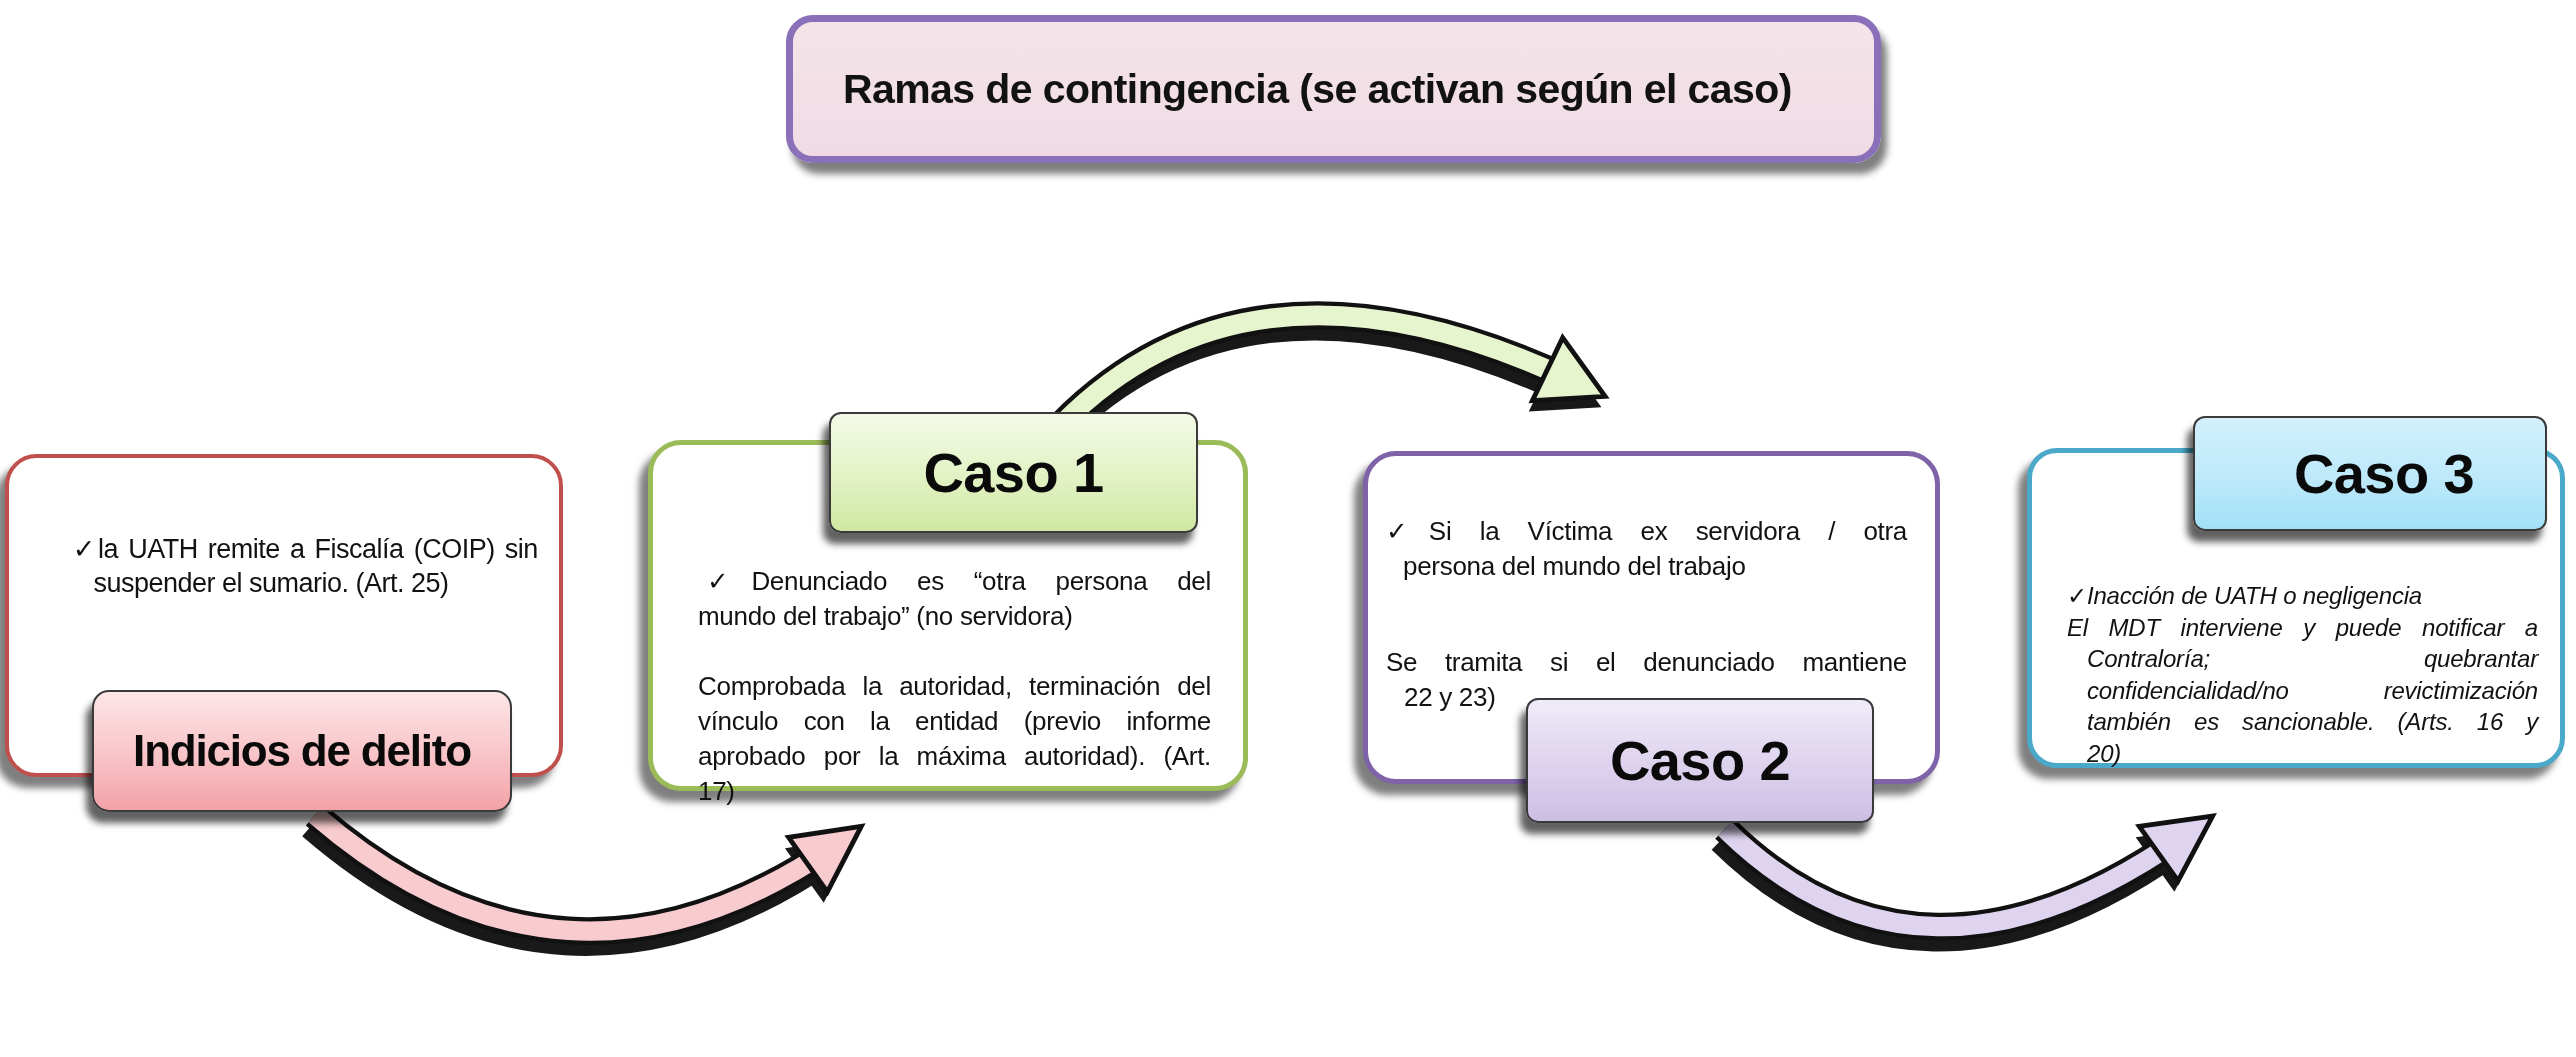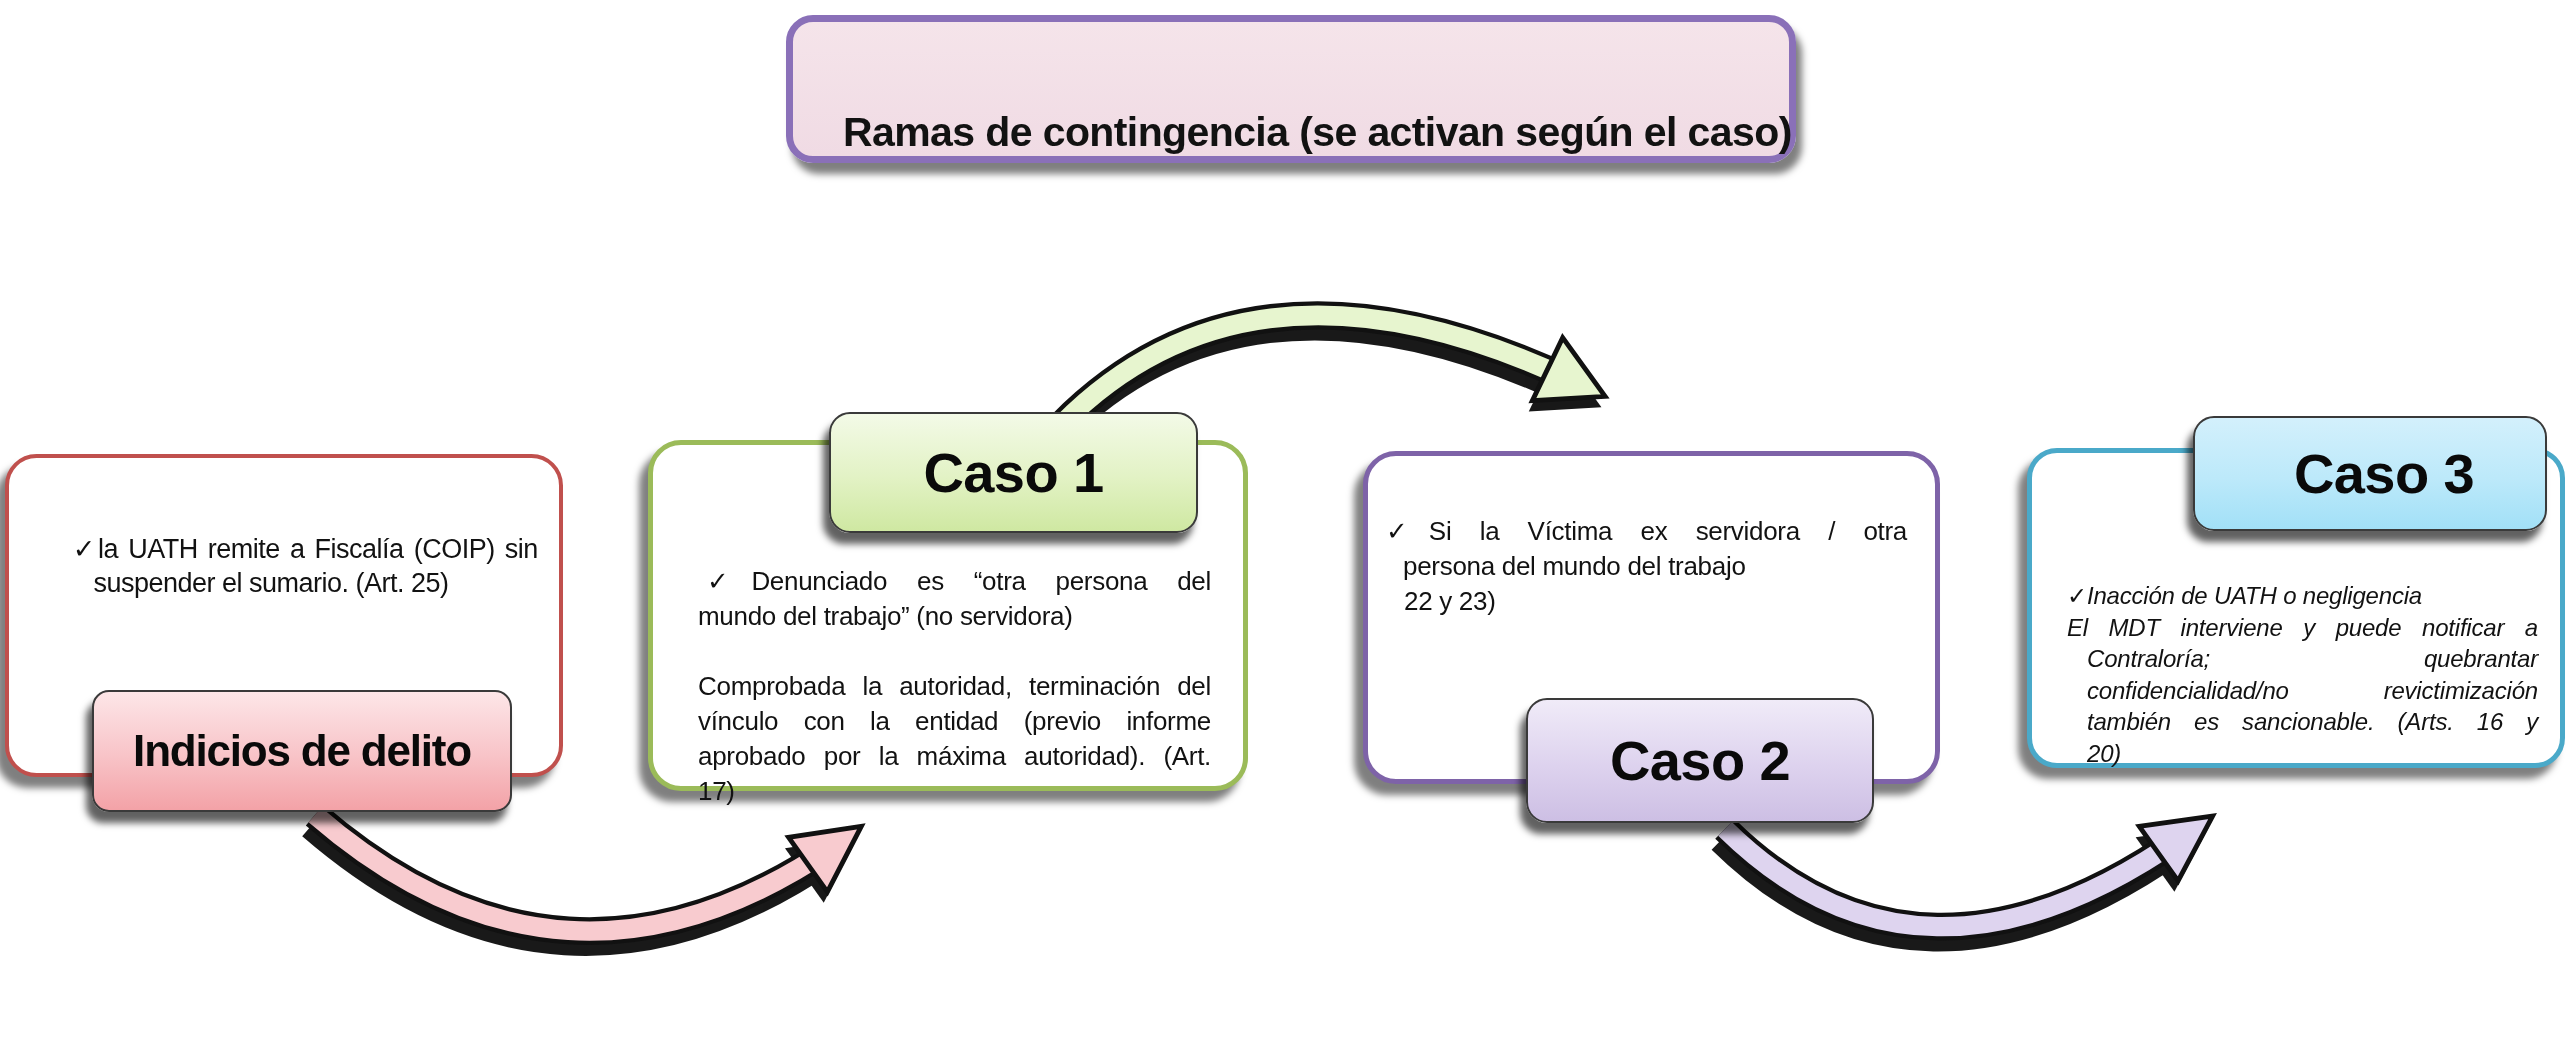--- a/index.html
+++ b/index.html
@@ -14,33 +14,33 @@
   
   #arrows{position:absolute;left:0;top:0;z-index:1;}
   
   .bigbox{
     position:absolute;z-index:2;background:#ffffff;
     border-radius:33px;box-sizing:border-box;
     box-shadow:-8.5px 11px 7.3px rgba(0,0,0,0.50);
   }
   .tag{
     position:absolute;z-index:3;box-sizing:border-box;
-    border:2.4px solid #3a3a3a;border-radius:21px;
+    border:2.4px solid #3a3a3a;border-radius:12px;
     box-shadow:-5.5px 11px 7.3px rgba(0,0,0,0.62);
     display:flex;align-items:center;justify-content:center;
     font-weight:bold;color:#0a0a0a;
   }
   .tag.hdr{font-size:56px;letter-spacing:-0.6px;}
   
   #title-box{
-    position:absolute;z-index:3;left:786px;top:15px;width:1010px;height:148px;
+    position:absolute;z-index:3;left:786px;top:15px;width:1095px;height:148px;
     box-sizing:border-box;border:7.3px solid #8a70b8;border-radius:27px;
     background:linear-gradient(180deg,#f5e4ea 0%,#f0dbe4 100%);
     box-shadow:6px 11px 7.3px rgba(0,0,0,0.50);
-    display:flex;align-items:flex-end;
+    display:flex;align-items:center;
   }
   #title-box .t{
     padding-left:50px;font-size:41px;font-weight:bold;letter-spacing:-0.6px;white-space:nowrap;
   }
   
   .txt{position:absolute;z-index:2;}
   .txt div{text-justify:inter-word;}
   .jl{text-align:justify;text-align-last:justify;}
   .ll{text-align:left;text-align-last:left;}
   
@@ -145,20 +145,21 @@
     </div>
   </div>
   <div id="caso1-header" class="tag hdr">
     <span>Caso 1</span>
   </div>
 
   <div id="caso2-box" class="bigbox">
     <div id="caso2-text" class="txt">
       <div class="jl">✓Si la Víctima ex servidora / otra</div>
       <div class="ll c28">persona del mundo del trabajo</div>
+      <div class="jl p2">Se tramita si el denunciado mantiene</div>
       <div class="ll c30">22 y 23)</div>
     </div>
   </div>
   <div id="caso2-label" class="tag hdr">
     <span>Caso 2</span>
   </div>
 
   <div id="caso3-box" class="bigbox">
     <div id="caso3-text" class="txt">
       <div class="ll">✓Inacción de UATH o negligencia</div>

